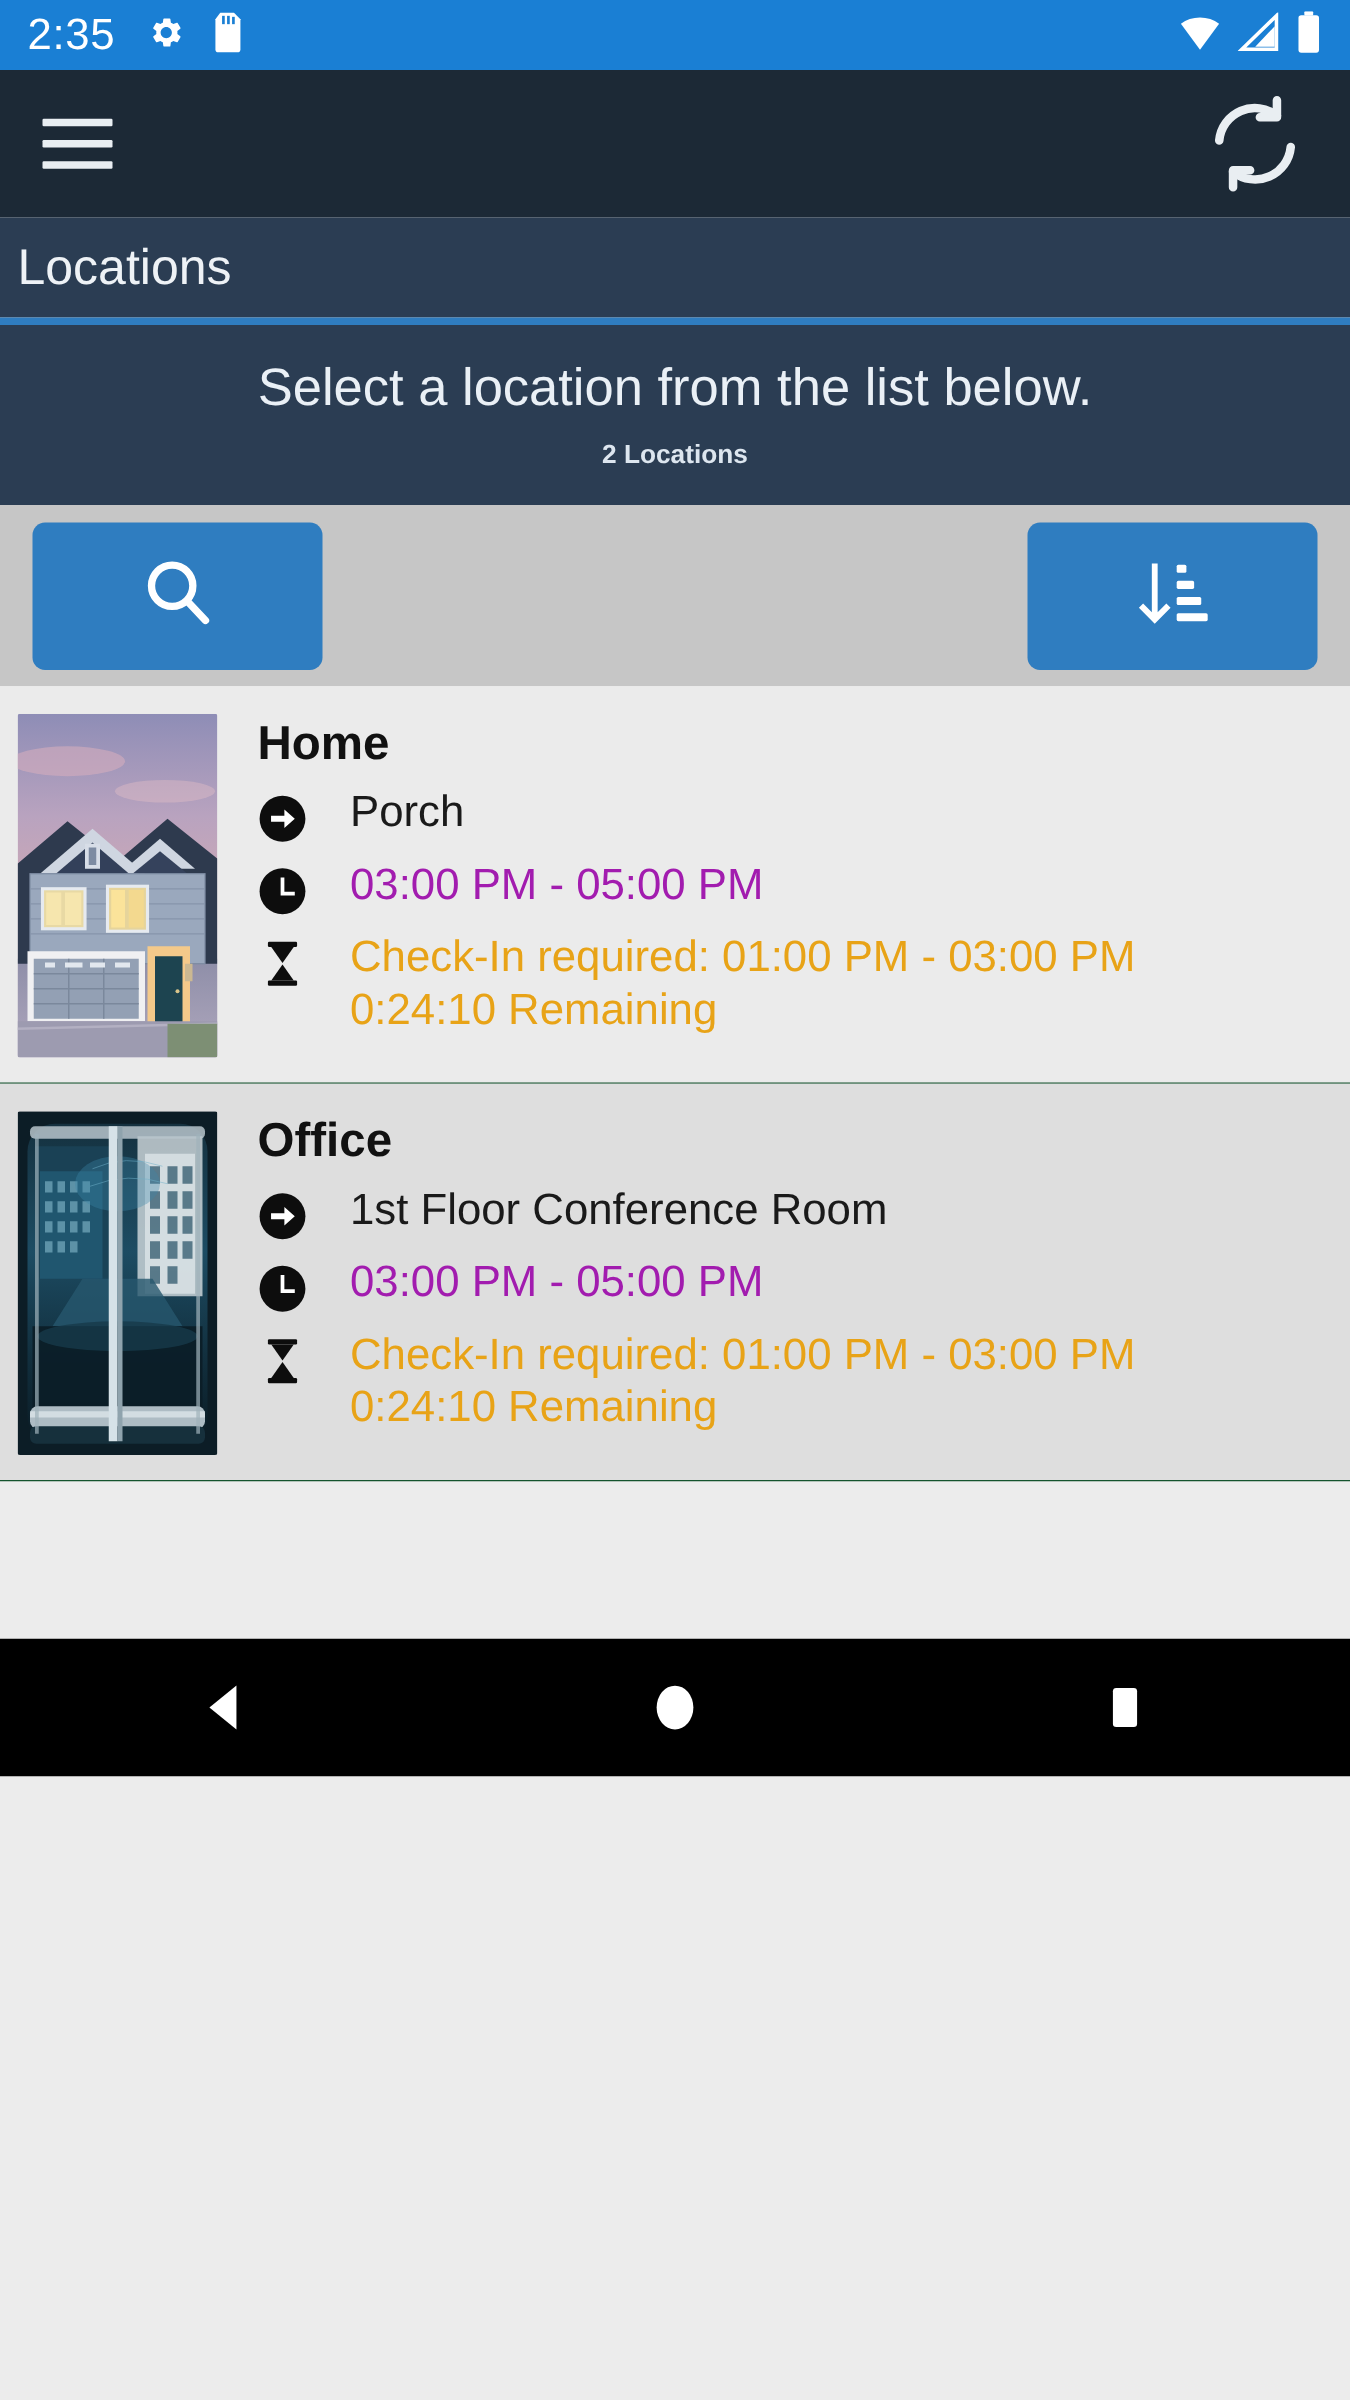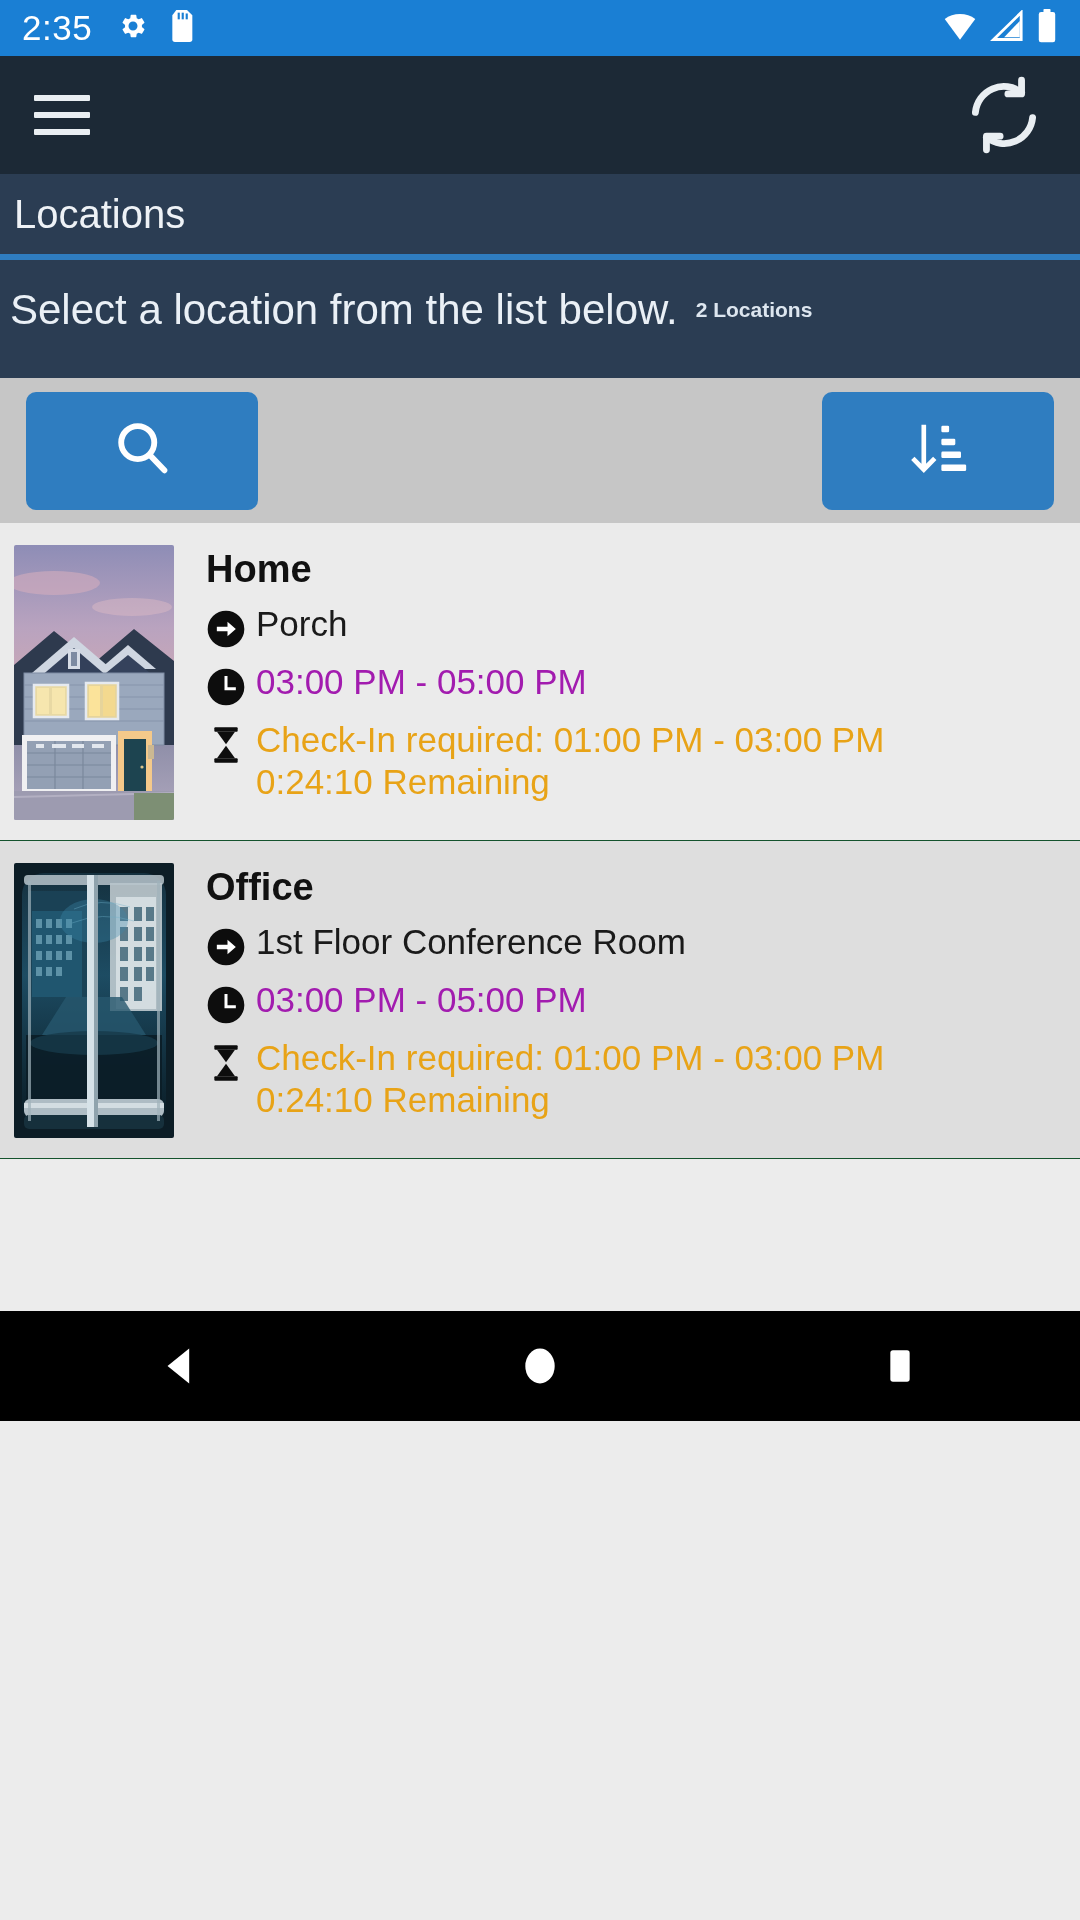--- a/index.html
+++ b/index.html
@@ -35,22 +35,22 @@
   
   .title-bar {
     background:#2b3d53; flex:0 0 auto; height:80px;
     display:flex; align-items:center; padding:0 14px;
   }
   .title-bar .title { color:#eef2f6; font-size:40px; font-weight:400; }
   .title-underline { height:6px; background:#2f7dc0; flex:0 0 auto; }
 
   
   .instruction {
-    background:#2b3d53; flex:0 0 auto; padding:26px 10px 44px;
-    display:flex; flex-direction:row; align-items:center; gap:18px;
+    background:#2b3d53; flex:0 0 auto; padding:26px 10px 28px;
+    display:flex; flex-direction:column; align-items:center; gap:18px;
   }
   .instruction .primary { color:#eaf0f6; font-size:42px; font-weight:400; text-align:center; }
   .instruction .count   { color:#dde6ef; font-size:21px; font-weight:700; text-align:left; }
 
   
   .action-bar {
     background:#c6c6c6; flex:0 0 auto; height:145px;
     display:flex; align-items:center; justify-content:space-between;
     padding:0 26px;
   }
@@ -72,21 +72,21 @@
 
   .thumb {
     width:160px; height:275px; flex:0 0 auto; border-radius:2px;
     overflow:hidden; position:relative;
   }
   .thumb svg { display:block; width:100%; height:100%; }
 
   .item-body { flex:1 1 auto; padding-left:32px; padding-top:4px; min-width:0; }
   .item-title { font-size:38px; font-weight:bold; color:#111; line-height:1.1; margin-bottom:12px; }
 
-  .item-line { display:flex; align-items:flex-start; gap:10px; margin-top:12px; }
+  .item-line { display:flex; align-items:flex-start; gap:34px; margin-top:12px; }
   .line-icon { width:40px; height:40px; flex:0 0 auto; margin-top:6px; }
   .line-icon svg { display:block; width:40px; height:40px; }
   .line-text { font-size:35px; line-height:1.22; }
   .txt-dark { color:#1a1a1a; }
   .txt-muted { color:#a21caf; }
   .txt-warn { color:#e8a317; }
 
   
   .nav-bar {
     height:110px; background:#000; flex:0 0 auto;

